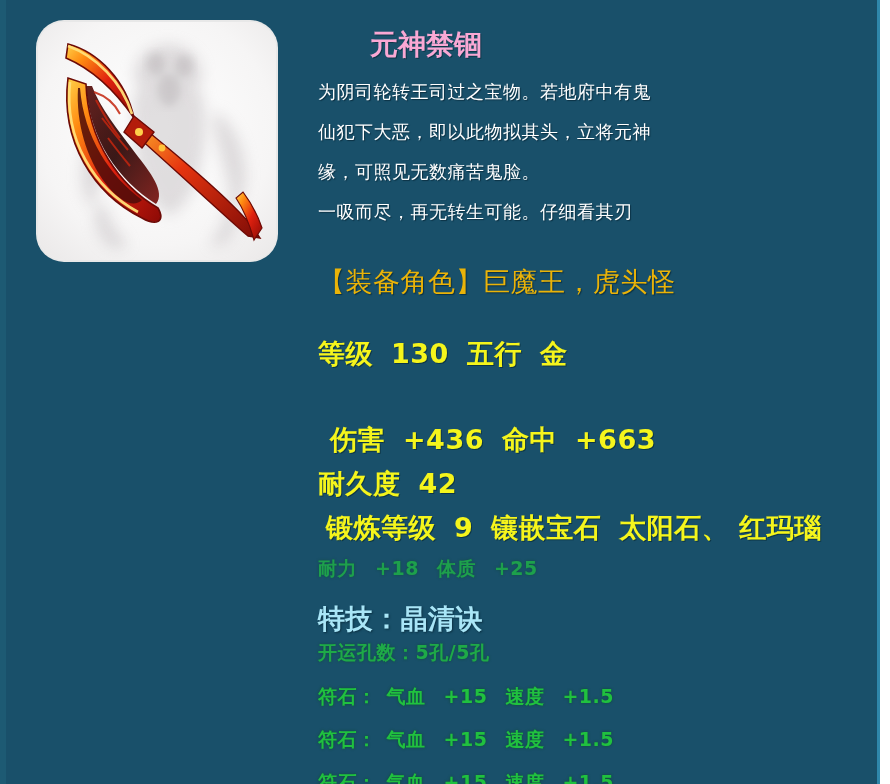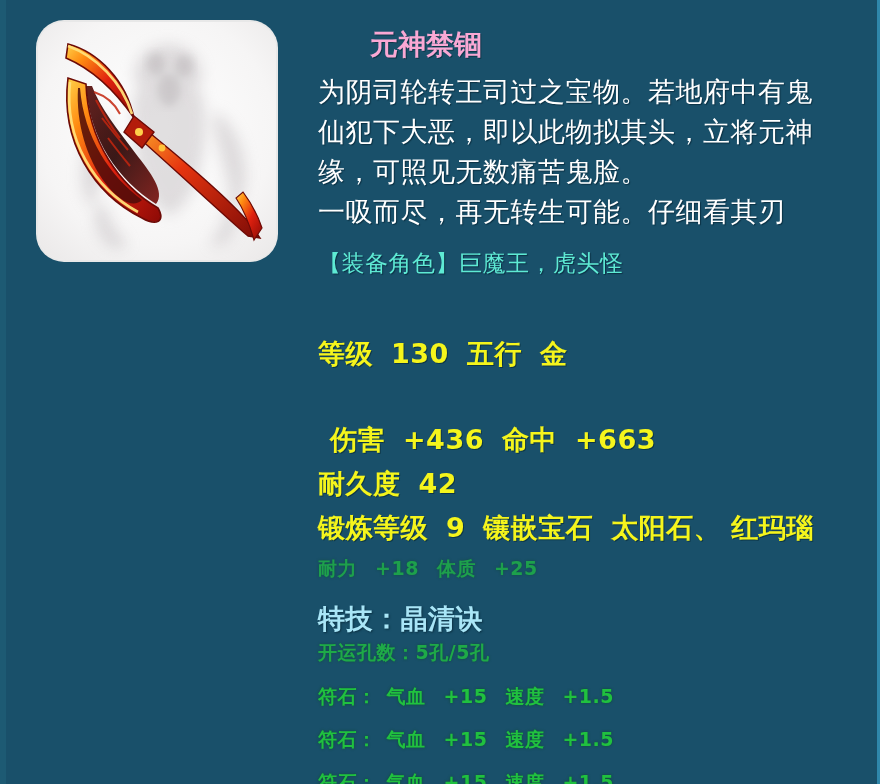--- a/index.html
+++ b/index.html
@@ -68,44 +68,44 @@
     font-size: 28px;
     font-weight: bold;
     color: #f9a8d4;
     text-shadow: 1px 1px 0 #0d3647;
     margin-left: 48px;
   }
   .desc {
     position: absolute;
     top: 72px; left: 0;
     width: 552px;
-    font-size: 27px;
+    font-size: 18px;
     line-height: 40px;
     color: #ffffff;
     text-shadow: 1px 1px 1px #0b3144;
   }
   .desc p { margin: 0; }
   .equip-role {
     position: absolute;
-    top: 248px; left: 0;
-    font-size: 23px;
-    color: #5eead4;
+    top: 264px; left: 0;
+    font-size: 27px;
+    color: #eab308;
     text-shadow: 1px 1px 1px #0b3144;
   }
   .stat-yellow {
     position: absolute; left: 0;
     font-size: 27px;
     font-weight: bold;
     color: #f5f51c;
     text-shadow: 1px 1px 0 #0d3647;
   }
   .row-level   { top: 336px; }
   .row-attack  { top: 422px; margin-left: 12px; }
   .row-dura    { top: 466px; }
-  .row-forge   { top: 510px; }
+  .row-forge   { top: 510px; margin-left: 8px; }
 
   .stat-green {
     position: absolute; left: 0;
     font-size: 19px;
     font-weight: bold;
     color: #21d13a;
     opacity: 0.80;
     text-shadow: 0 0 3px #0e4b2a;
     filter: blur(0.55px);
   }

